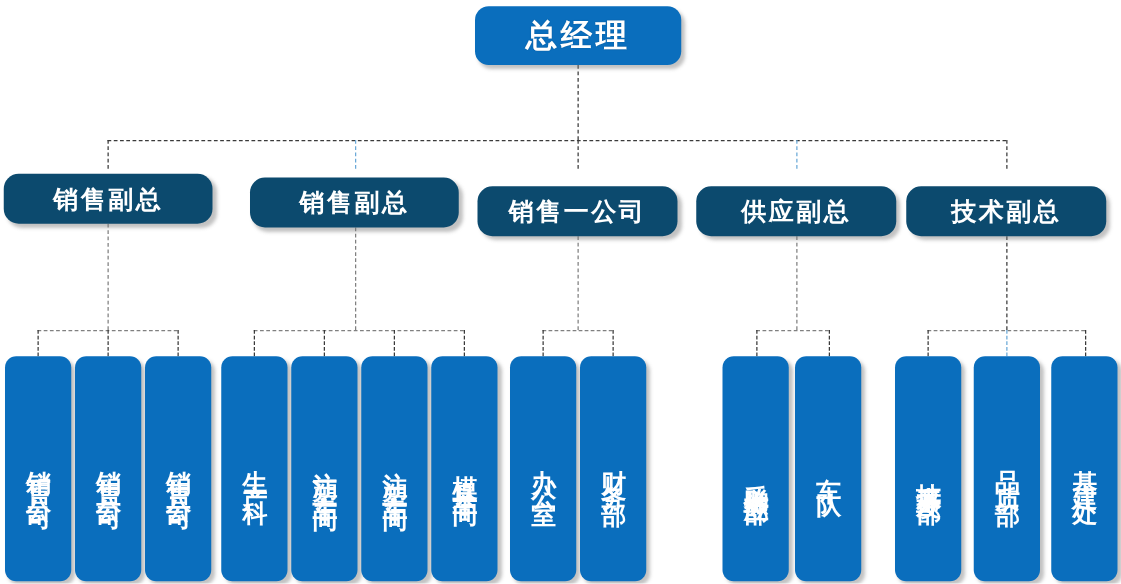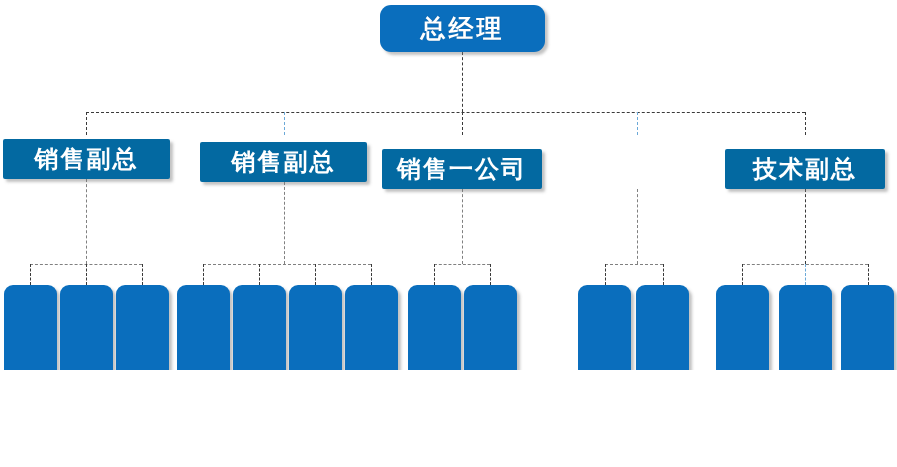--- a/index.html
+++ b/index.html
@@ -6,21 +6,21 @@
     margin: 0;
     padding: 0;
     background: #ffffff;
   }
   body {
     font-family: "Liberation Sans", "DejaVu Sans", sans-serif;
   }
   #chart-root {
     position: relative;
     width: 897px;
-    height: 370px;
+    height: 467px;
     background: #ffffff;
     overflow: hidden;
   }
 
   
   .node {
     position: absolute;
     box-sizing: border-box;
     display: flex;
     align-items: center;
@@ -34,24 +34,24 @@
     z-index: 5;
   }
   .node.root {
     background: #0a6ebd;
     font-size: 25px;
     letter-spacing: 3px;
     border-radius: 11px;
     text-shadow: 0 0 1px rgba(0,0,0,0.25);
   }
   .node.vp {
-    background: #0369a1;
-    font-size: 24px;
+    background: #0c4a6e;
+    font-size: 20px;
     letter-spacing: 2px;
-    border-radius: 2px;
+    border-radius: 12px;
   }
   .node.dept {
     background: #0a6ebd;
     font-size: 20px;
     writing-mode: vertical-rl;
     text-orientation: upright;
     letter-spacing: 7px;
     line-height: 1;
     border-radius: 9px;
     padding-top: 6px;
@@ -92,20 +92,21 @@
   <div class="conn v" style="left:462px; top:112px; height:23px;"></div>
   <div class="conn blue v" style="left:637px; top:112px; height:23px;"></div>
   <div class="conn v" style="left:805px; top:112px; height:23px;"></div>
 
   <div class="node vp" style="left:3px; top:139px; width:167px; height:40px;">销售副总</div>
 
   <div class="node vp" style="left:200px; top:142px; width:167px; height:40px;">销售副总</div>
 
   <div class="node vp" style="left:382px; top:149px; width:160px; height:40px;">销售一公司</div>
 
+  <div class="node vp" style="left:557px; top:149px; width:160px; height:40px;">供应副总</div>
 
   <div class="node vp" style="left:725px; top:149px; width:160px; height:40px;">技术副总</div>
 
   <div class="conn gray v" style="left:86px; top:179px; height:85px;"></div>
   <div class="conn gray h" style="left:30px; top:264px; width:112px;"></div>
   <div class="conn v" style="left:30px; top:264px; height:21px;"></div>
   <div class="conn v" style="left:86px; top:264px; height:21px;"></div>
   <div class="conn v" style="left:142px; top:264px; height:21px;"></div>
 
   <div class="node dept" style="left:4px; top:285px; width:53px; height:180px;">销售一公司</div>

